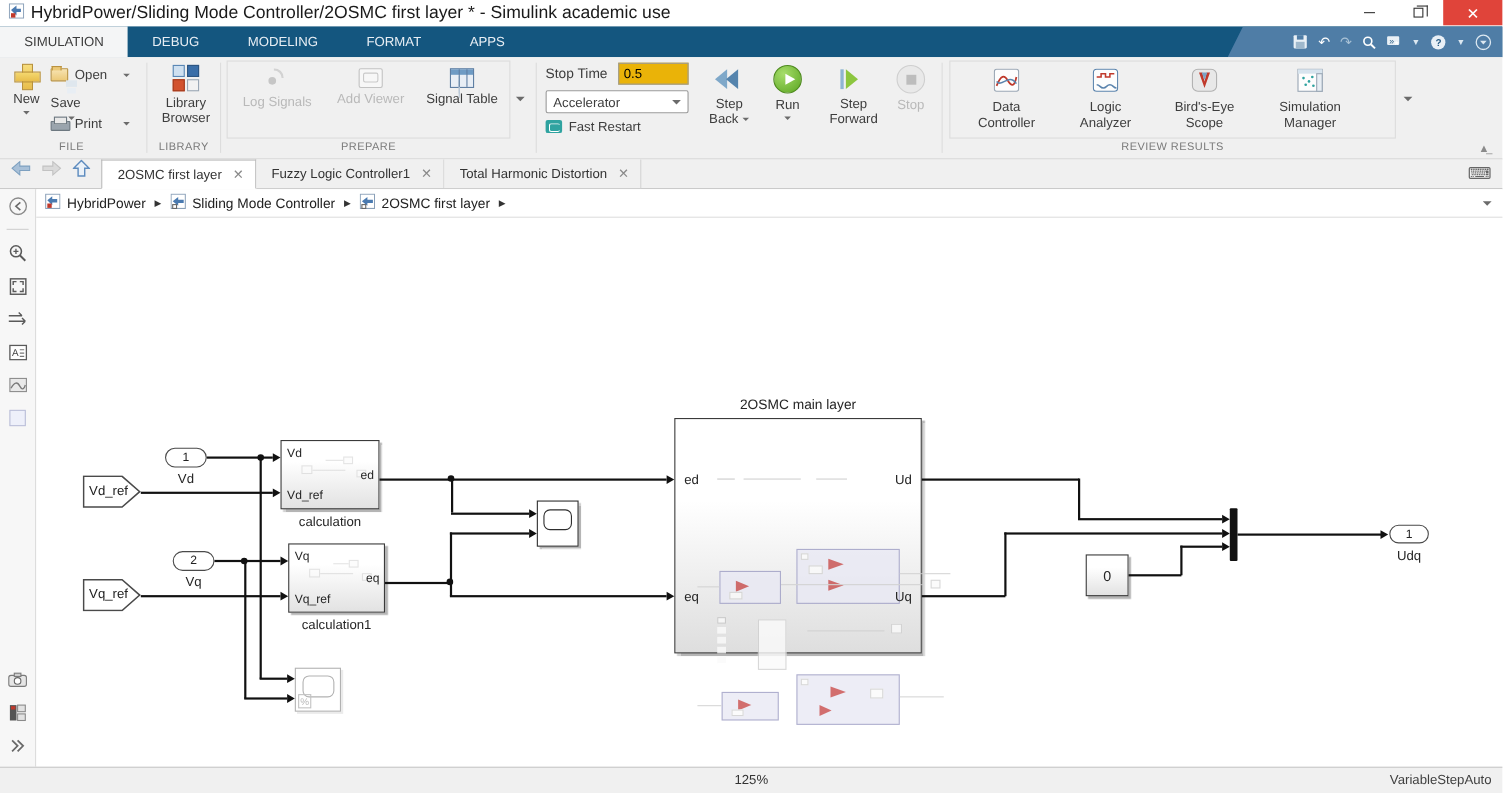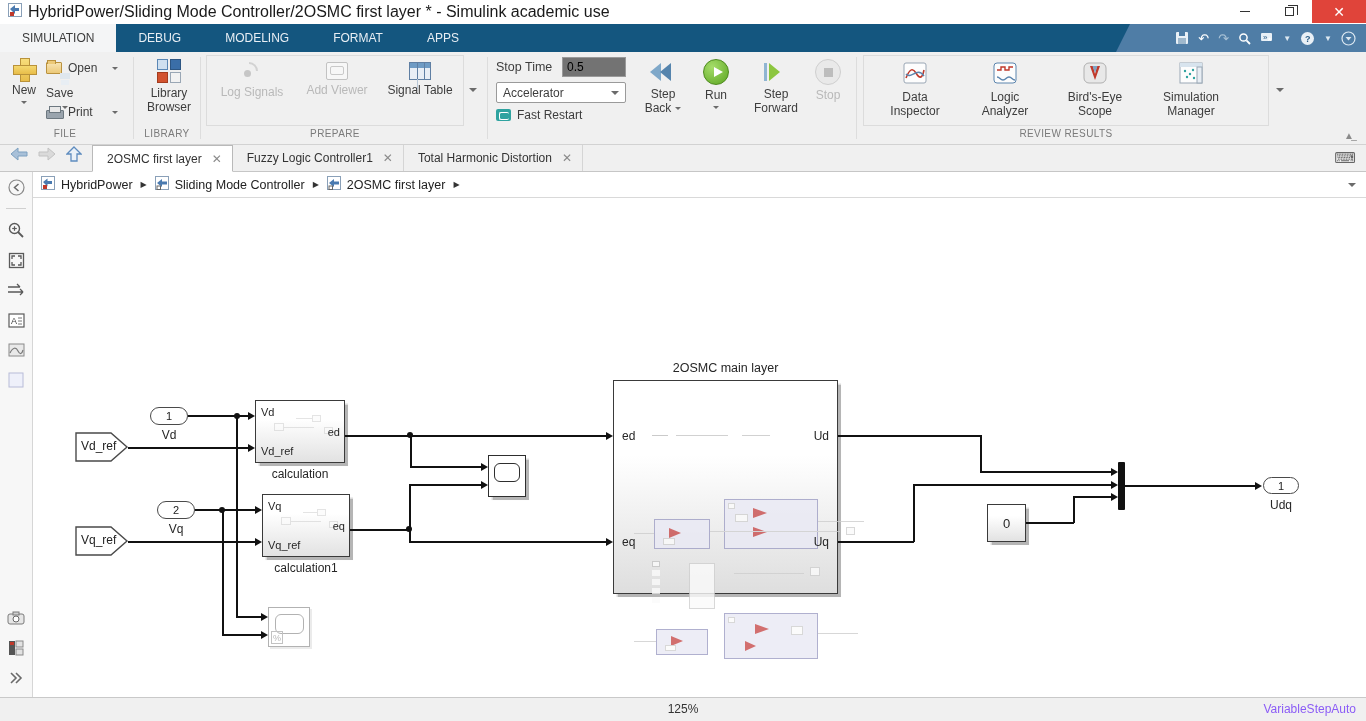--- a/index.html
+++ b/index.html
@@ -30,21 +30,21 @@
   .ribbon { position:relative; height:93px; background:#f0f0f0; border-bottom:1px solid #d2d2d2; font-size:12px; color:#3d3d3d; }
   .rb-caption { position:absolute; top:76px; height:14px; font-size:10px; color:#7a7a7a; text-align:center; letter-spacing:.4px; }
   .rb-divider { position:absolute; top:5px; height:82px; width:1px; background:#dddddd; }
   .groupbox { position:absolute; top:3px; height:71px; border:1px solid #dcdcdc; background:#f0f0f0; }
   .bigbtn { position:absolute; display:flex; flex-direction:column; align-items:center; text-align:center; line-height:14px; }
   .bigbtn .lbl { margin-top:3px; }
   .disabled { color:#b9b9b9; }
   .smallrow { position:absolute; display:flex; align-items:center; gap:6px; height:20px; }
   .caret-down { width:0; height:0; border-left:4px solid transparent; border-right:4px solid transparent; border-top:4px solid #6b6b6b; }
   .caret-sm { width:0; height:0; border-left:3.5px solid transparent; border-right:3.5px solid transparent; border-top:3.5px solid #6b6b6b; }
-  .stoptime-input { position:absolute; left:562px; top:5px; width:64px; height:20px; border:1px solid #9a9a9a; background:#737373; font-size:12px; padding:0 4px; font-family:"Liberation Sans",sans-serif; }
+  .stoptime-input { position:absolute; left:562px; top:5px; width:64px; height:20px; border:1px solid #9a9a9a; background:#eab308; font-size:12px; padding:0 4px; font-family:"Liberation Sans",sans-serif; }
   .simmode { position:absolute; left:496px; top:30px; width:130px; height:21px; border:1px solid #9a9a9a; border-radius:2px; background:#fff; display:flex; align-items:center; padding:0 6px; justify-content:space-between; }
   .fastrestart { position:absolute; left:496px; top:56px; display:flex; align-items:center; gap:6px; }
   .collapse-ribbon { position:absolute; left:1344px; top:78px; color:#8a8a8a; font-size:10px; }
 
   
   .ic-plus { width:22px; height:22px; position:relative; }
   .ic-plus:before { content:""; position:absolute; left:7px; top:0; width:8px; height:22px; background:linear-gradient(#f7dd7c,#e8bd4a); border:1px solid #b9923a; }
   .ic-plus:after { content:""; position:absolute; left:0; top:7px; width:22px; height:8px; background:linear-gradient(#f4d86f,#e8bd4a); border:1px solid #b9923a; }
   .ic-folder { width:16px; height:12px; background:linear-gradient(#f7e3b2,#ecc978); border:1px solid #ba923f; border-radius:1px; position:relative; }
   .ic-folder:before { content:""; position:absolute; top:-3px; left:0; width:7px; height:3px; background:#ecc978; border:1px solid #ba923f; border-bottom:none; }
@@ -122,21 +122,21 @@
   .redtri { position:absolute; width:0; height:0; border-left:14px solid #c74b4b; border-top:5px solid transparent; border-bottom:5px solid transparent; }
   .scope { position:absolute; border:1.5px solid #2e2e2e; background:#fff; box-shadow:2.5px 2.5px 1px rgba(90,90,90,0.45); }
   .scope .screen { position:absolute; left:5px; top:7px; width:26px; height:19px; border:1.5px solid #2e2e2e; border-radius:6px; }
   .scope.faded { border-color:#b2b2b2; box-shadow:2px 2px 0 rgba(0,0,0,0.08); }
   .scope.faded .screen { border-color:#b2b2b2; left:6px; top:6px; width:29px; height:20px; }
   .pctbox { position:absolute; left:2px; bottom:2px; width:12px; height:13px; border:1px solid #c2c2c2; color:#b8b8b8; font-size:9px; display:flex; align-items:center; justify-content:center; }
 
   
   .statusbar { height:24px; background:#f0f0f0; border-top:1px solid #c9c9c9; position:relative; font-size:12px; color:#333; }
   .zoomlevel { position:absolute; left:0; right:0; text-align:center; top:4px; }
-  .solver { position:absolute; right:10px; top:4px; color:#8b5cf6; }
+  .solver { position:absolute; right:10px; top:4px; color:#404040; }
 </style>
 </head>
 <body>
 
 <div class="app">
 
   <div class="titlebar">
     <span class="ticon">
       <svg width="14" height="14" viewBox="0 0 14 14">
           <rect x="0.5" y="0.5" width="13" height="13" fill="#fff" stroke="#8aa0b8"></rect>
@@ -303,21 +303,21 @@
     <div class="rb-divider" style="left:856px;"></div>
 
     <div class="groupbox" style="left:863px; width:406px;"></div>
     <div class="bigbtn" style="left:875px; top:10px; width:80px;">
       <span><svg width="24" height="22" viewBox="0 0 24 22">
             <rect x="1" y="1" width="22" height="20" rx="2" fill="#fdfdfd" stroke="#9aa7b5"></rect>
             <path d="M3 16 C7 6, 10 6, 13 11 S 19 18, 21 8" fill="none" stroke="#c0392b" stroke-width="1.6"></path>
             <path d="M3 12 C8 18, 14 4, 21 14" fill="none" stroke="#5b84ad" stroke-width="1.4"></path>
           </svg></span>
       <span class="lbl">Data</span>
-      <span style="line-height:14px;">Inspector</span>
+      <span style="line-height:14px;">Controller</span>
     </div>
     <div class="bigbtn" style="left:1053px; top:10px; width:84px;">
       <span><svg width="24" height="22" viewBox="0 0 24 22">
             <rect x="1" y="1" width="22" height="20" rx="5" fill="#e8e8e8" stroke="#b0b0b0"></rect>
             <path d="M7 4 L12 18 L17 4 L14 4 L12 12 L10 4z" fill="#c0392b"></path>
             <path d="M9.5 4 L12 11 L14.5 4z" fill="#7da3c4"></path>
           </svg></span>
       <span class="lbl">Bird's-Eye</span>
       <span style="line-height:14px;">Scope</span>
     </div>

